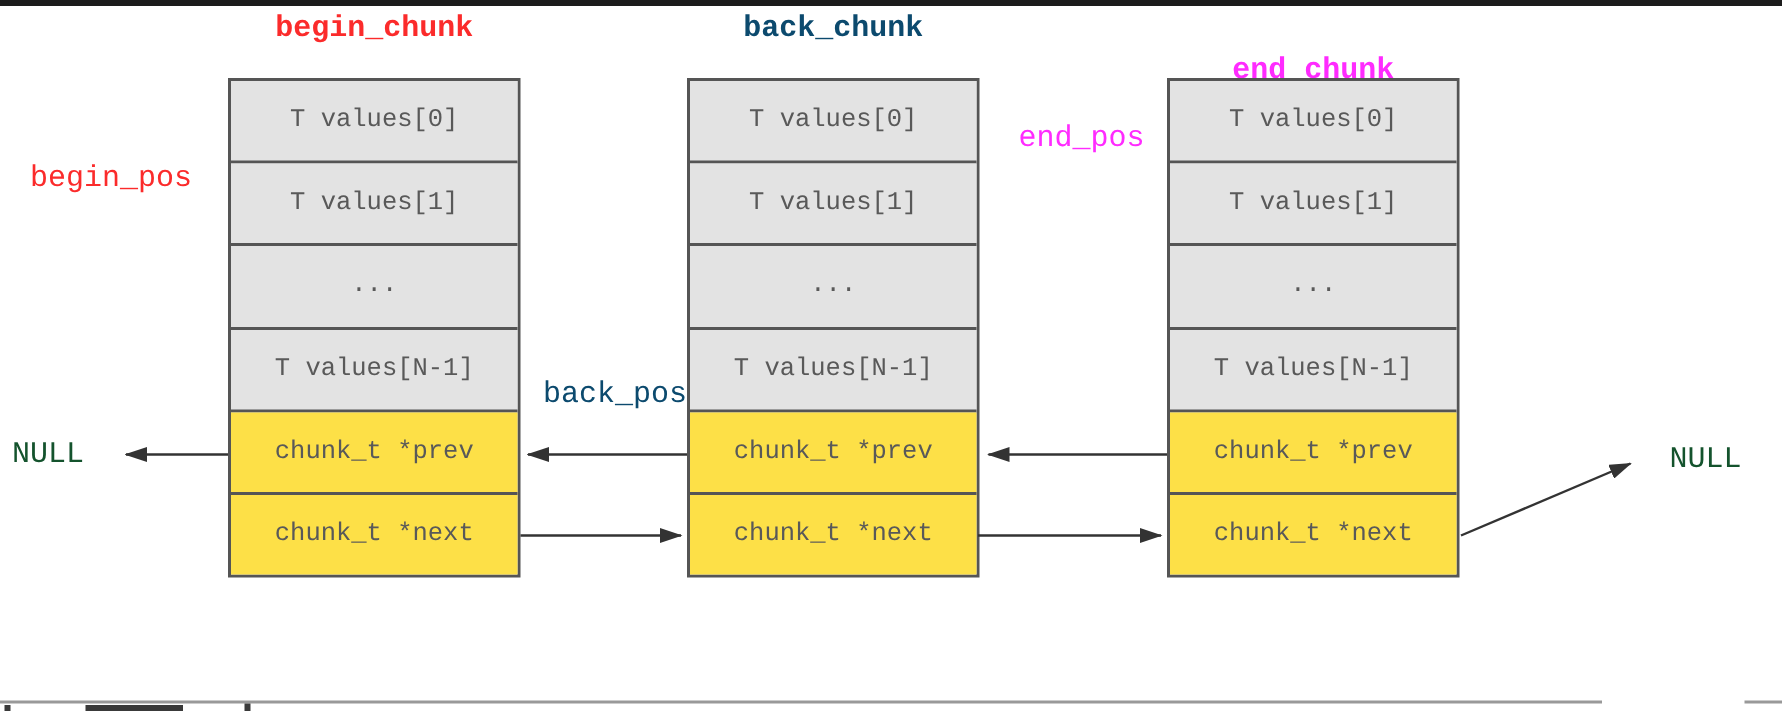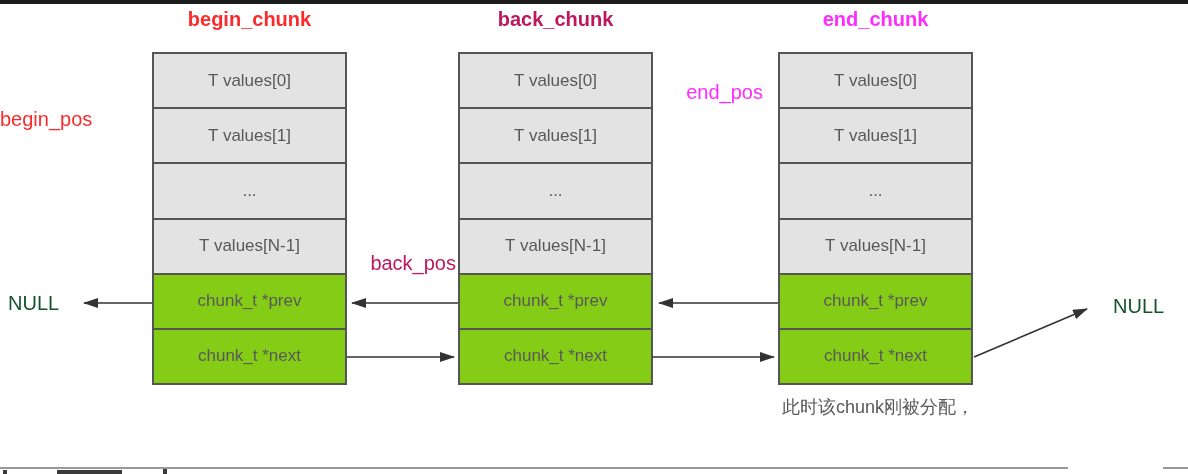--- a/index.html
+++ b/index.html
@@ -1,59 +1,59 @@
 <!DOCTYPE html>
 <html><head>
 <meta charset="utf-8">
 <style>
   html,body{margin:0;padding:0;background:#fff;}
   .canvas{
     position:relative;width:1188px;height:474px;overflow:hidden;
-    font-family:Liberation Sans, sans-serif;background:#fff;
+    font-family:Liberation Mono, monospace;background:#fff;
   }
   .top-rule{position:absolute;left:0;top:0;width:1188px;height:4px;background:#1c1c1c;}
   .chunk{
     position:absolute;top:52px;width:195px;height:333px;
     display:flex;flex-direction:column;box-sizing:border-box;
     border:2px solid #555;background:#fff;
   }
   .cell{
     flex:1;display:flex;align-items:center;justify-content:center;
     font-size:17px;color:#595959;background:#e3e3e3;
     border-bottom:2px solid #555;white-space:nowrap;
   }
-  .cell.ptr{background:#84cc16;}
+  .cell.ptr{background:#fde047;}
   .cell:last-child{border-bottom:none;}
   .chunk-title{
     position:absolute;top:8px;width:195px;text-align:center;
     font-size:20px;font-weight:bold;white-space:nowrap;
   }
   .t-begin{color:#fb2b2b;}
-  .t-back{color:#be185d;}
+  .t-back{color:#0c4a6e;}
   .t-end{color:#ff2bff;}
   .pos-label{position:absolute;font-size:20px;white-space:nowrap;margin-top:16px;}
   .null-label{position:absolute;font-size:20px;color:#14532d;white-space:nowrap;}
   .caption{
     position:absolute;top:395px;width:260px;text-align:center;
     font-size:18px;line-height:24px;color:#595959;
   }
   svg.arrows{position:absolute;left:0;top:0;pointer-events:none;}
   .bottom-rule{position:absolute;height:2px;background:#999;top:467px;}
   .frag{position:absolute;background:#3a3a3a;}
 </style>
 </head>
 <body>
 
 <div class="canvas">
 
   <div class="top-rule"></div>
 
   <div class="chunk-title t-begin" style="left:152px;">begin_chunk</div>
   <div class="chunk-title t-back" style="left:458px;">back_chunk</div>
-  <div class="chunk-title t-end" style="left:778px;">end_chunk</div>
+  <div class="chunk-title t-end" style="left:778px;margin-top:28px;">end_chunk</div>
 
   <div class="chunk" style="left:152px;">
     <div class="cell">T values[0]</div>
     <div class="cell">T values[1]</div>
     <div class="cell">...</div>
     <div class="cell">T values[N-1]</div>
     <div class="cell ptr">chunk_t *prev</div>
     <div class="cell ptr">chunk_t *next</div>
   </div>
 
@@ -68,29 +68,28 @@
 
   <div class="chunk" style="left:778px;">
     <div class="cell">T values[0]</div>
     <div class="cell">T values[1]</div>
     <div class="cell">...</div>
     <div class="cell">T values[N-1]</div>
     <div class="cell ptr">chunk_t *prev</div>
     <div class="cell ptr">chunk_t *next</div>
   </div>
 
-  <div class="pos-label t-begin" style="left:0;top:92px;">begin_pos</div>
+  <div class="pos-label t-begin" style="left:20px;top:92px;">begin_pos</div>
   <div class="pos-label t-back" style="left:362px;top:236px;width:94px;text-align:right;">back_pos</div>
   <div class="pos-label t-end" style="left:668px;top:65px;width:95px;text-align:right;">end_pos</div>
 
   <div class="null-label" style="left:8px;top:292px;">NULL</div>
   <div class="null-label" style="left:1113px;top:295px;">NULL</div>
 
   <div class="caption" style="left:748px;">
-    <div>此时该chunk刚被分配，</div>
   </div>
 
   <svg class="arrows" width="1188" height="474" viewBox="0 0 1188 474">
     <defs>
       <marker id="ah" markerUnits="userSpaceOnUse" markerWidth="15" markerHeight="10" refX="14" refY="5" orient="auto">
         <path d="M0,0 L15,5 L0,10 Z" fill="#333"></path>
       </marker>
     </defs>
     <line x1="152" y1="303" x2="84" y2="303" stroke="#333" stroke-width="1.6" marker-end="url(#ah)"></line>
     <line x1="458" y1="303" x2="352" y2="303" stroke="#333" stroke-width="1.6" marker-end="url(#ah)"></line>

